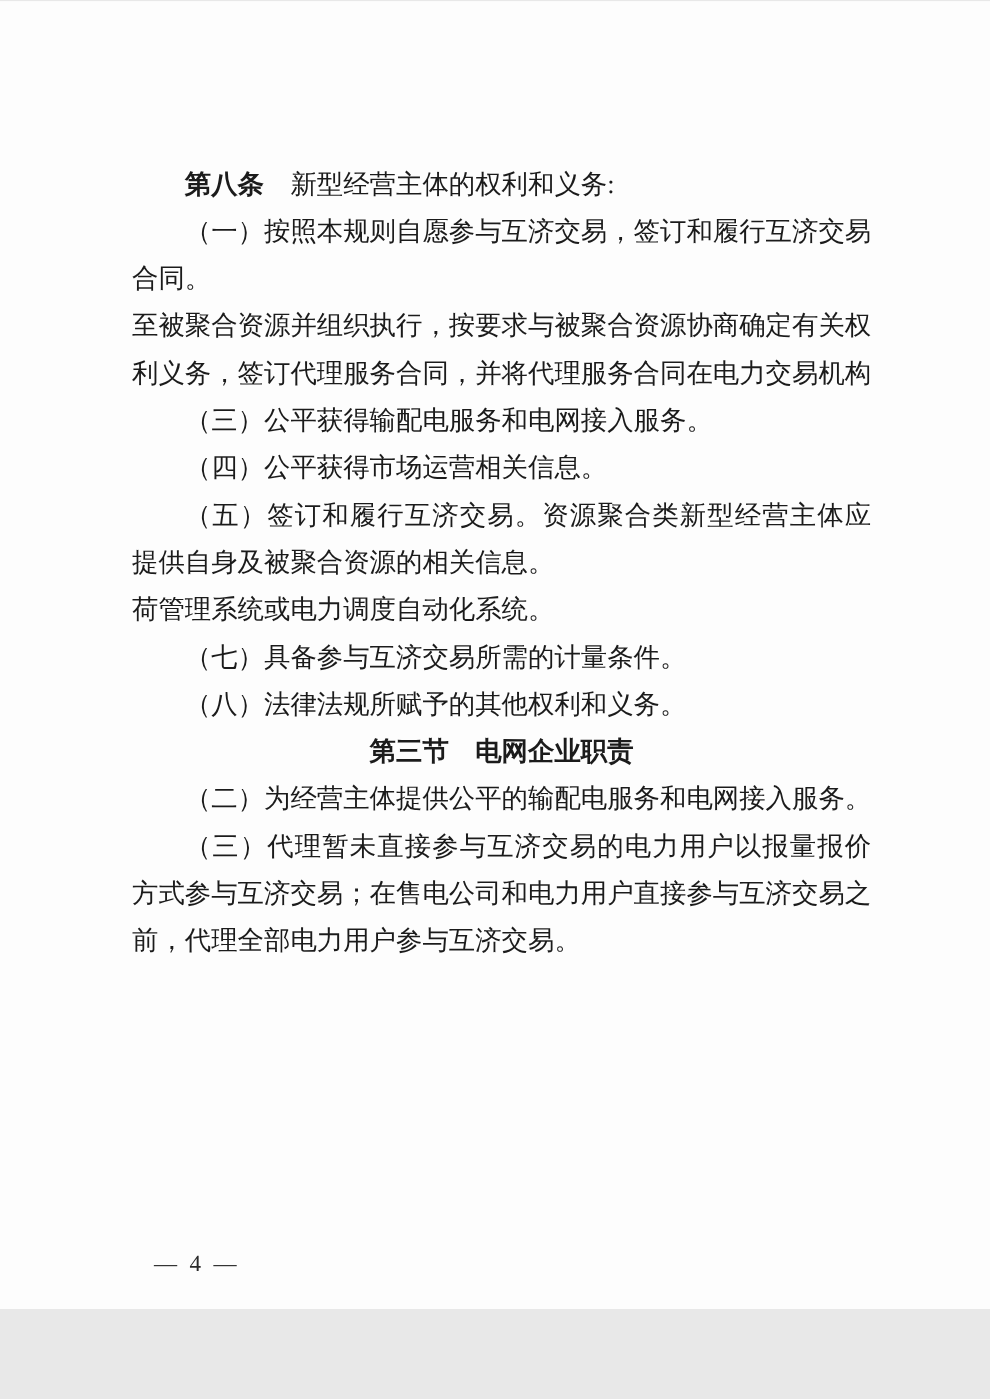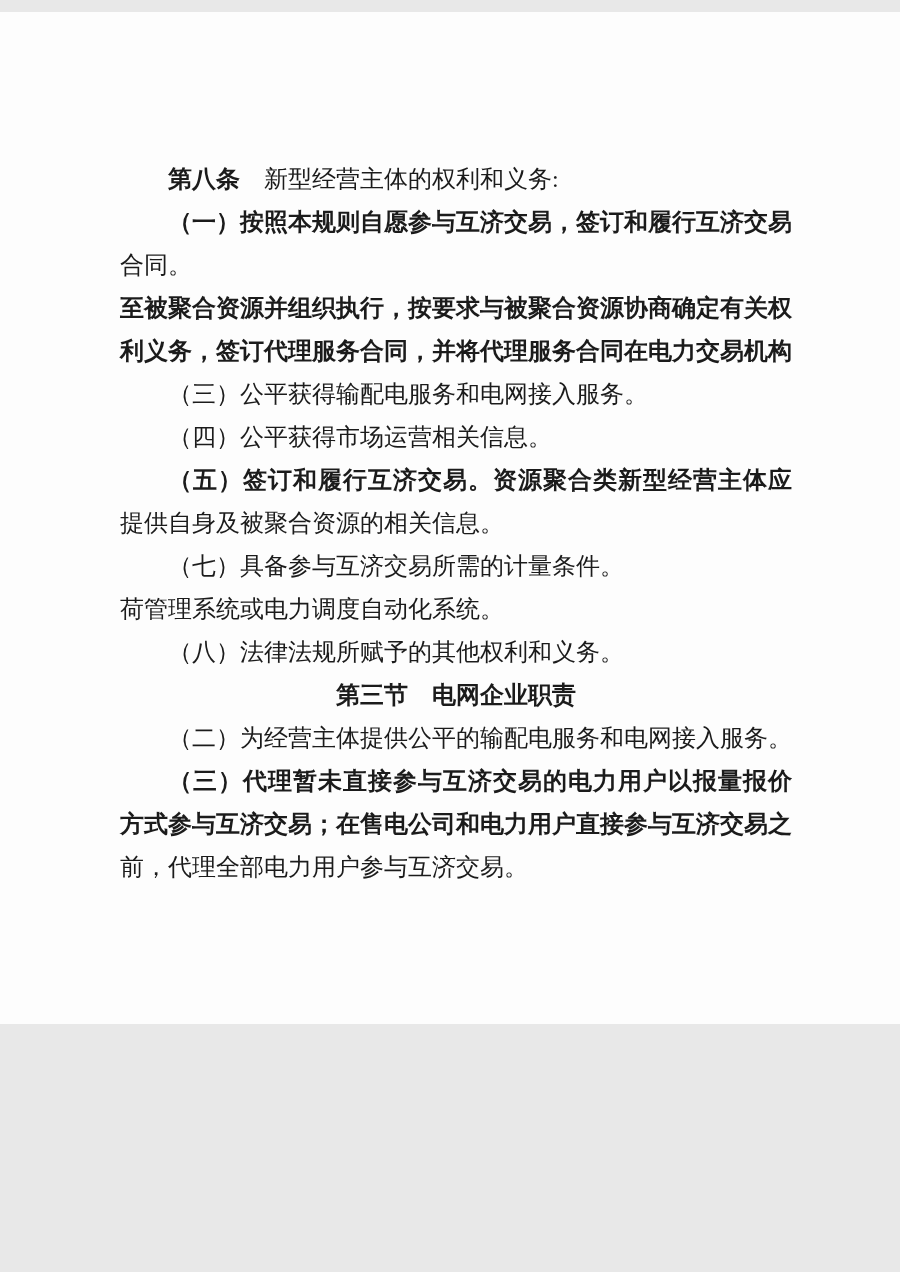--- a/index.html
+++ b/index.html
@@ -3,22 +3,22 @@
 <meta charset="utf-8">
 <style>
   html, body {
     margin: 0;
     padding: 0;
     background: #e8e8e8;
   }
   .page {
     position: relative;
     width: 900px;
-    height: 1012px;
-    margin: 12px auto;
+    height: 1189px;
+    margin: 1px auto;
     background: #fdfdfd;
     overflow: hidden;
     color: #1b1b1b;
     font-family: "Liberation Serif", "DejaVu Serif", serif;
   }
   .doc-body {
     position: absolute;
     left: 120px;
     top: 146px;
     width: 672px;
@@ -30,21 +30,20 @@
     white-space: nowrap;
     text-align: left;
   }
   .line.indent {
     padding-left: 48px;
   }
   .line.justify {
     text-align: justify;
     text-align-last: justify;
     text-justify: inter-character;
-    font-weight: bold;
   }
   .line.section {
     text-align: right;
     text-align-last: center;
     font-weight: bold;
     padding-left: 0;
   }
   .bold {
     font-weight: bold;
   }
@@ -65,22 +64,22 @@
   <div class="doc-body">
       <div class="line indent"><span class="bold">第八条</span>　新型经营主体的权利和义务:</div>
       <div class="line indent justify">（一）按照本规则自愿参与互济交易，签订和履行互济交易</div>
       <div class="line">合同。</div>
       <div class="line justify">至被聚合资源并组织执行，按要求与被聚合资源协商确定有关权</div>
       <div class="line justify">利义务，签订代理服务合同，并将代理服务合同在电力交易机构</div>
       <div class="line indent">（三）公平获得输配电服务和电网接入服务。</div>
       <div class="line indent">（四）公平获得市场运营相关信息。</div>
       <div class="line indent justify">（五）签订和履行互济交易。资源聚合类新型经营主体应</div>
       <div class="line">提供自身及被聚合资源的相关信息。</div>
+      <div class="line">荷管理系统或电力调度自动化系统。</div>
       <div class="line indent">（七）具备参与互济交易所需的计量条件。</div>
-      <div class="line">荷管理系统或电力调度自动化系统。</div>
       <div class="line indent">（八）法律法规所赋予的其他权利和义务。</div>
       <div class="line section">第三节　电网企业职责</div>
       <div class="line indent">（二）为经营主体提供公平的输配电服务和电网接入服务。</div>
       <div class="line indent justify">（三）代理暂未直接参与互济交易的电力用户以报量报价</div>
       <div class="line justify">方式参与互济交易；在售电公司和电力用户直接参与互济交易之</div>
       <div class="line">前，代理全部电力用户参与互济交易。</div>
     </div>
   <div class="footer-pagenum">— 4 —</div>
 </div>
 

